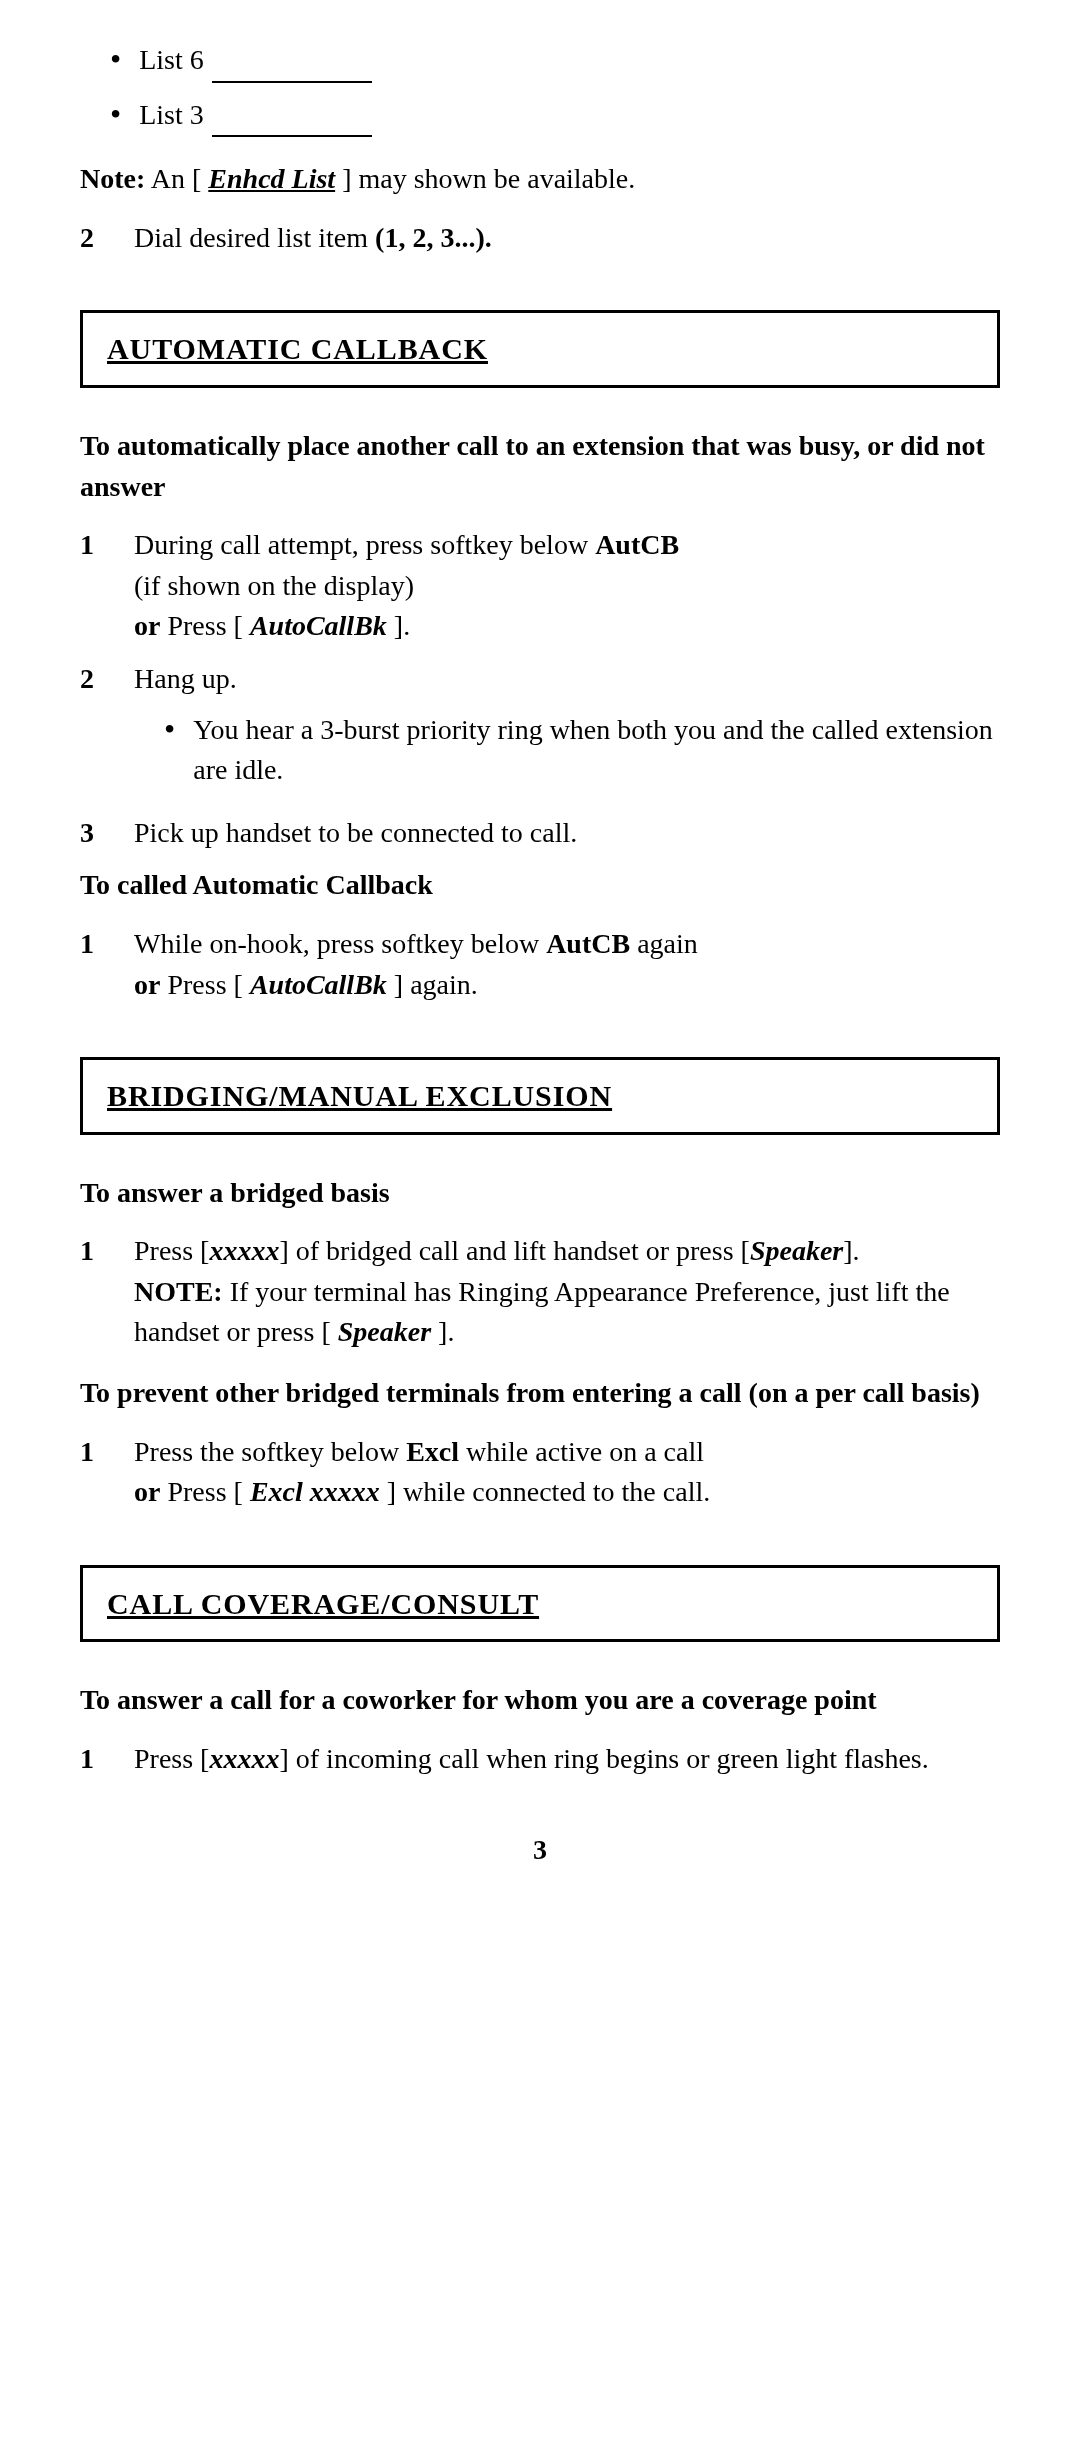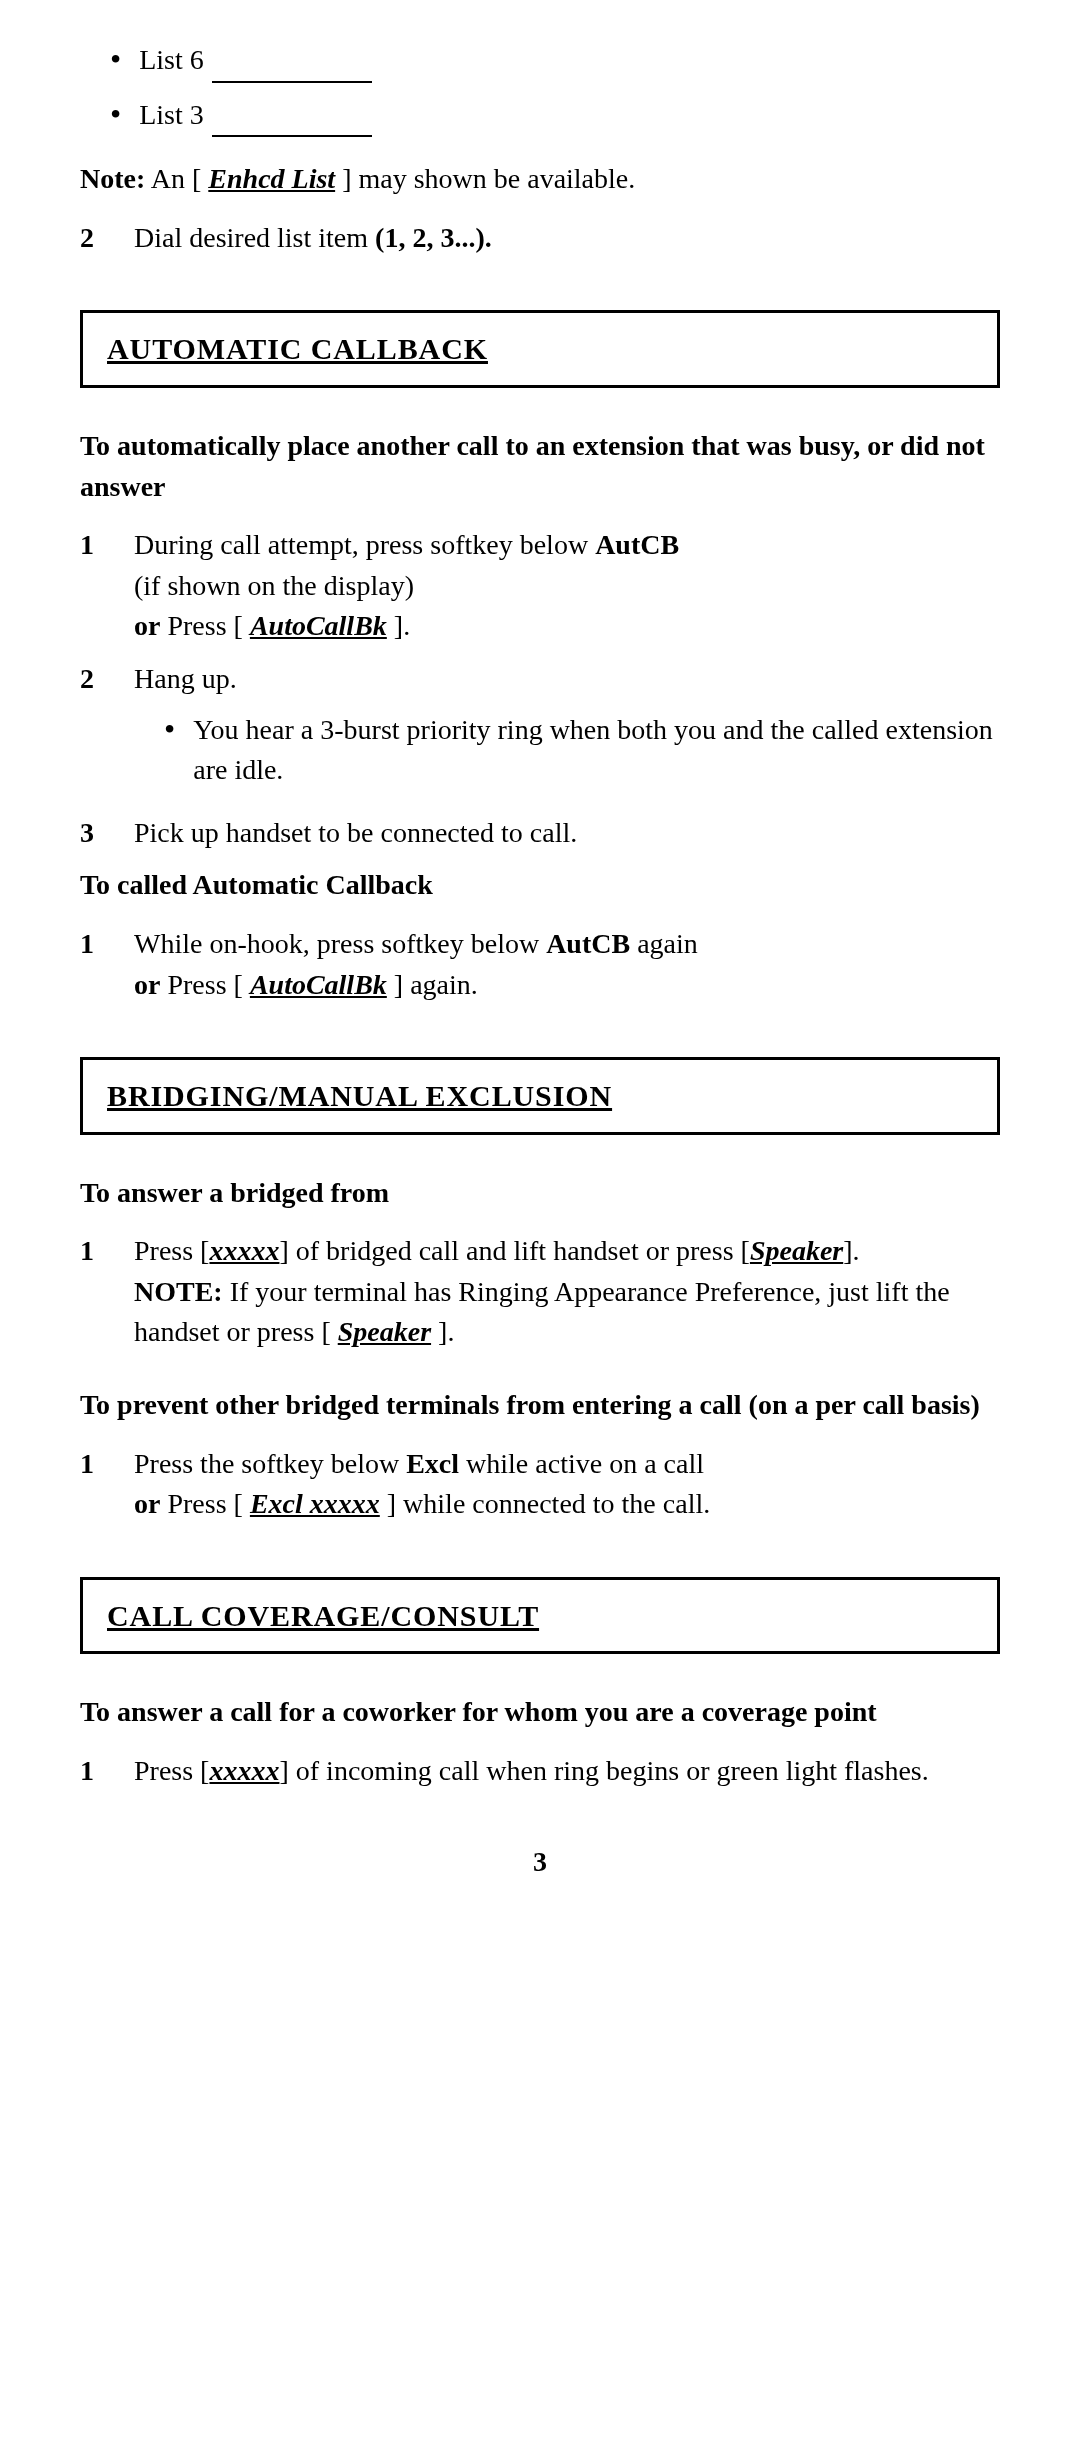--- a/index.html
+++ b/index.html
@@ -129,21 +129,20 @@
       font-weight: bold;
       margin-top: 50px;
     }
 
     .section-wrapper {
       margin-bottom: 10px;
     }
 
     .keycap {
       font-style: italic;
-      text-decoration: underline;
       font-weight: bold;
       text-align: center;
     }
   </style>
 </head>
 <body>
 
 <ul class="bullet-list">
   <li>
     <span class="bullet-dot">•</span>
@@ -222,36 +221,36 @@
       <span>] again.</span>
     </div>
   </div>
 </div>
 
 <div class="section-wrapper">
   <div class="section-box">
     <span class="section-title">BRIDGING/MANUAL EXCLUSION</span>
   </div>
 
-  <div class="subsection-heading">To answer a bridged from</div>
+  <div class="subsection-heading">To answer a bridged basis</div>
 
   <div class="numbered-item">
     <span class="number-label">1</span>
     <div class="item-content">
       <span>Press [</span><span class="keycap">xxxxx</span><span>] of bridged call and lift handset or press [</span><span class="keycap">Speaker</span><span>].</span>
       <div style="">
         <span class="note-bold">NOTE:</span>
         <span> If your terminal has Ringing Appearance Preference, just lift the handset or press [</span>
         <span class="keycap">Speaker</span>
         <span>].</span>
       </div>
     </div>
   </div>
 
-  <div class="subsection-heading" style="margin-top: 32px;">To prevent other bridged terminals from entering a call (on a per call basis)</div>
+  <div class="subsection-heading" style="margin-top: 20px;">To prevent other bridged terminals from entering a call (on a per call basis)</div>
 
   <div class="numbered-item">
     <span class="number-label">1</span>
     <div class="item-content">
       <span>Press the softkey below </span><strong>Excl</strong><span> while active on a call</span><br>
       <span class="or-text">or</span>
       <span> Press [</span>
       <span class="keycap">Excl xxxxx</span>
       <span>] while connected to the call.</span>
     </div>

